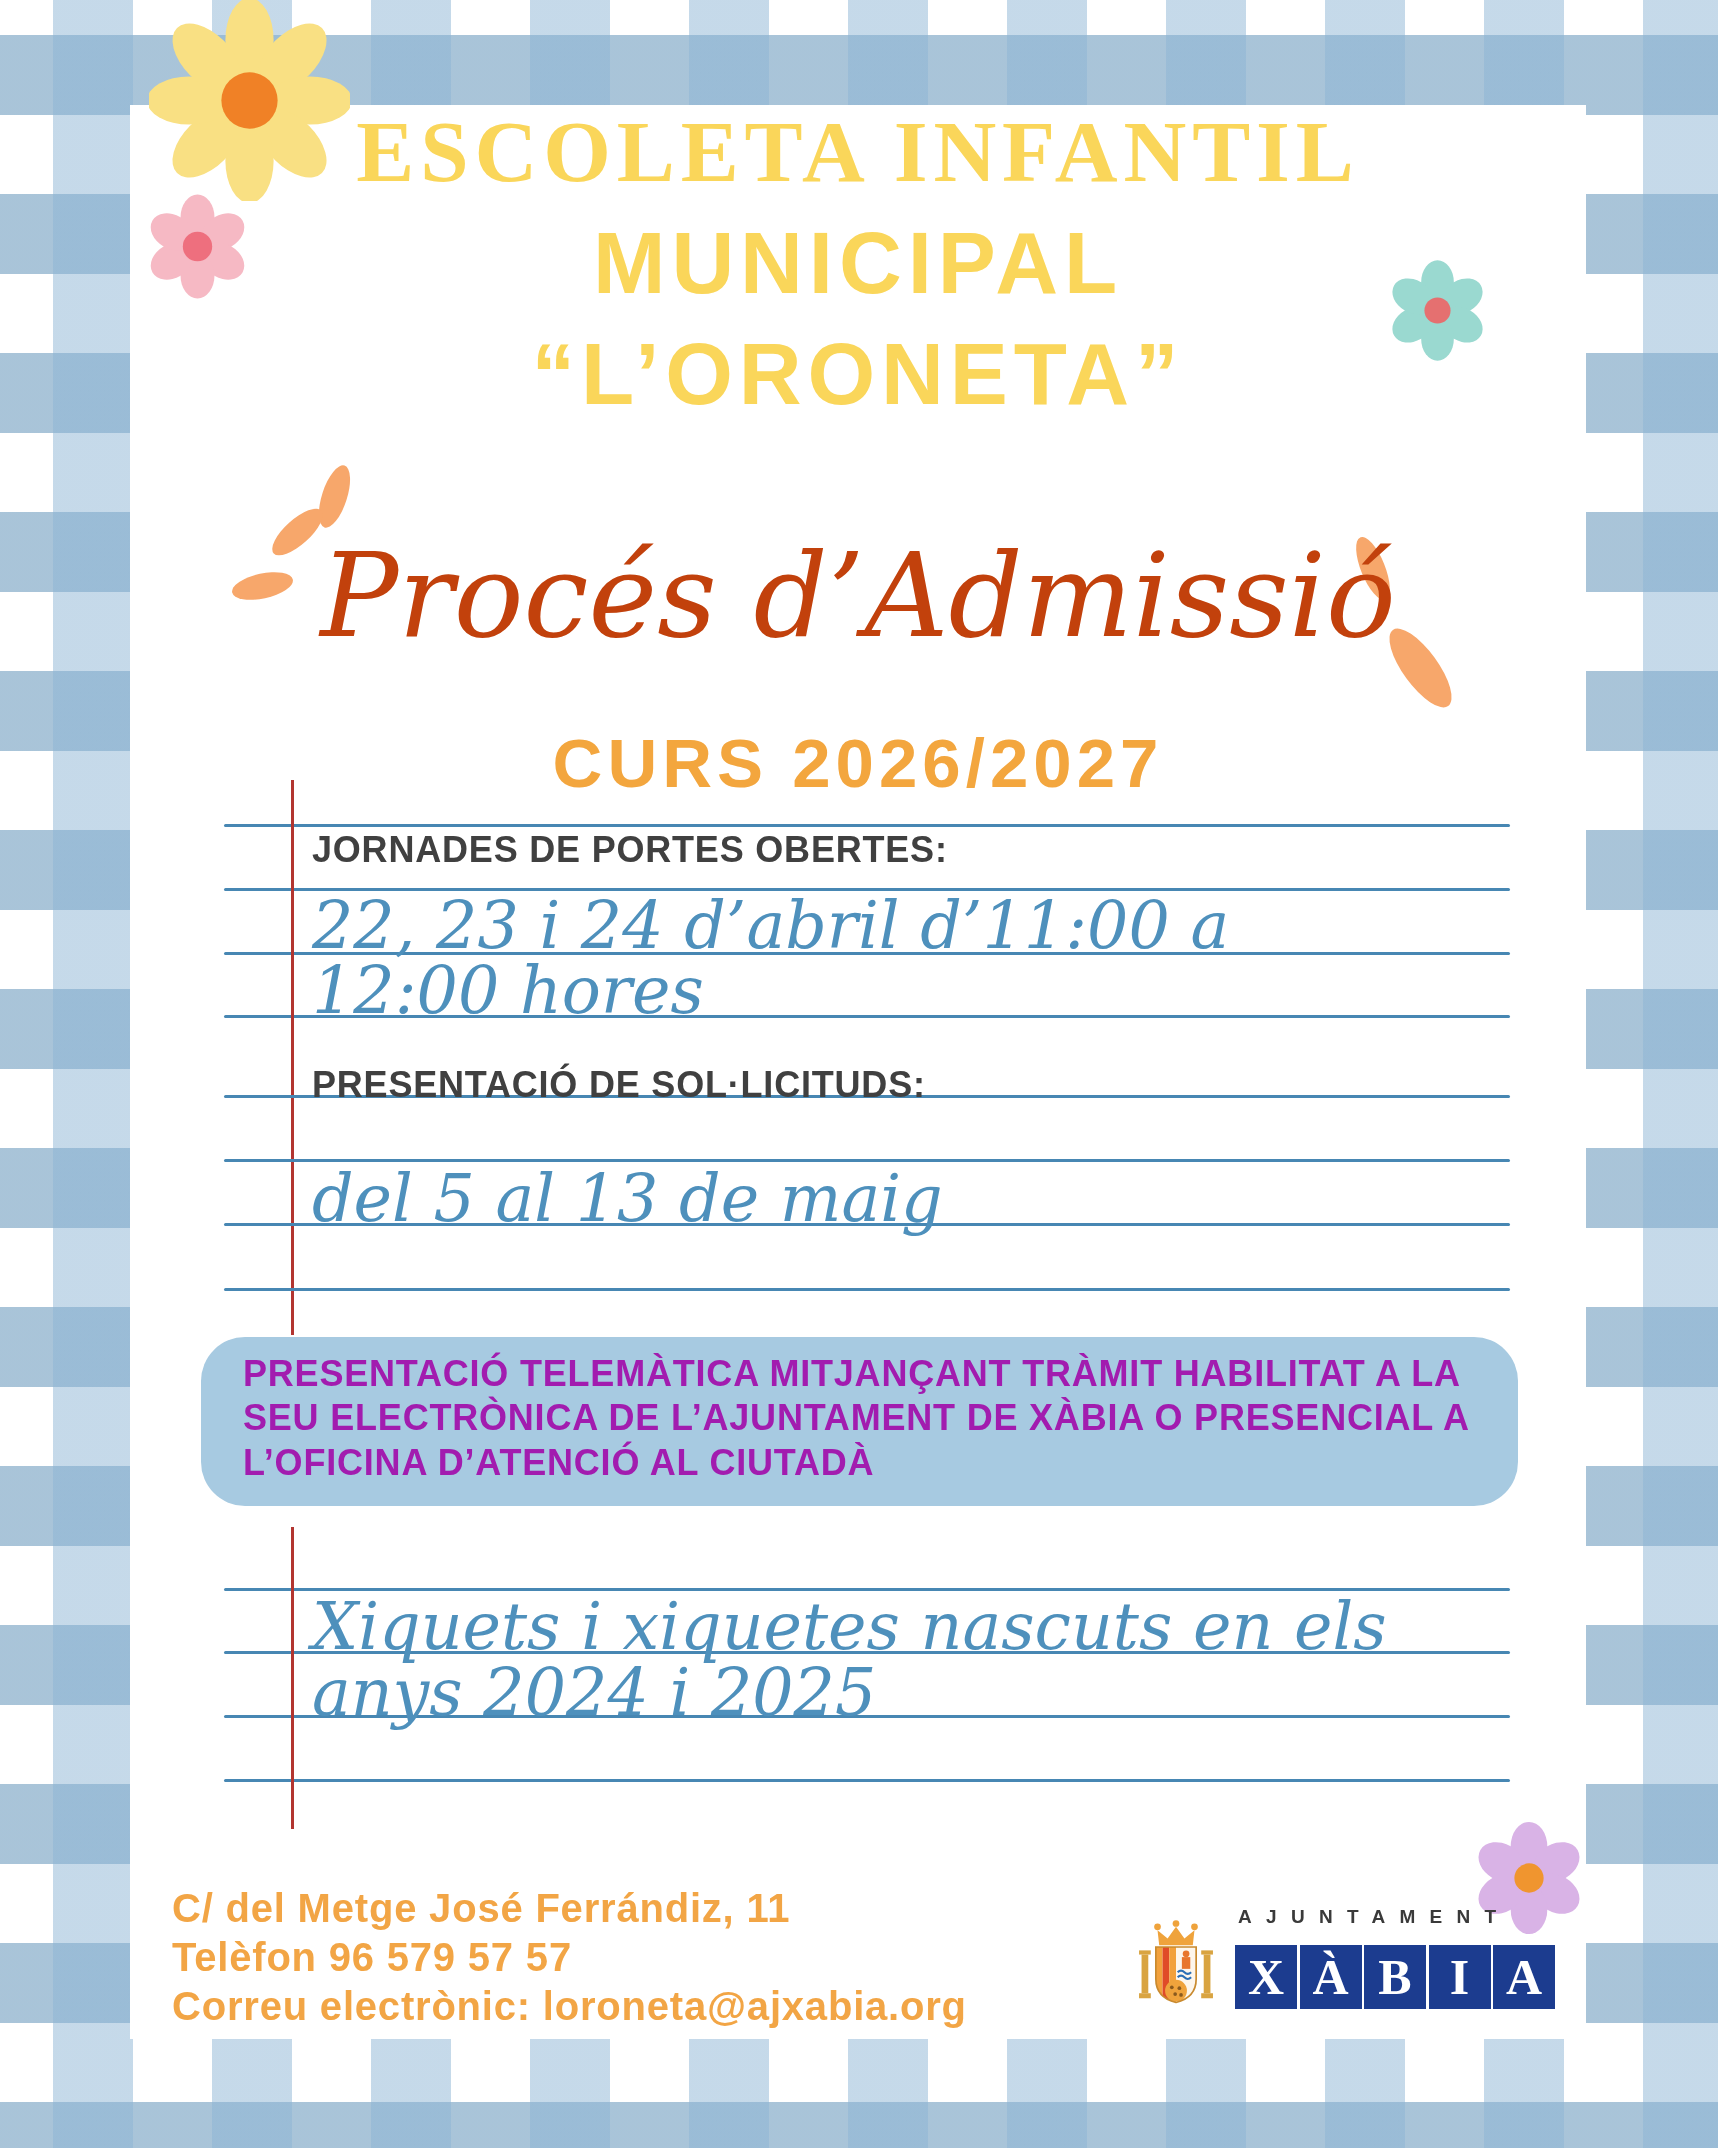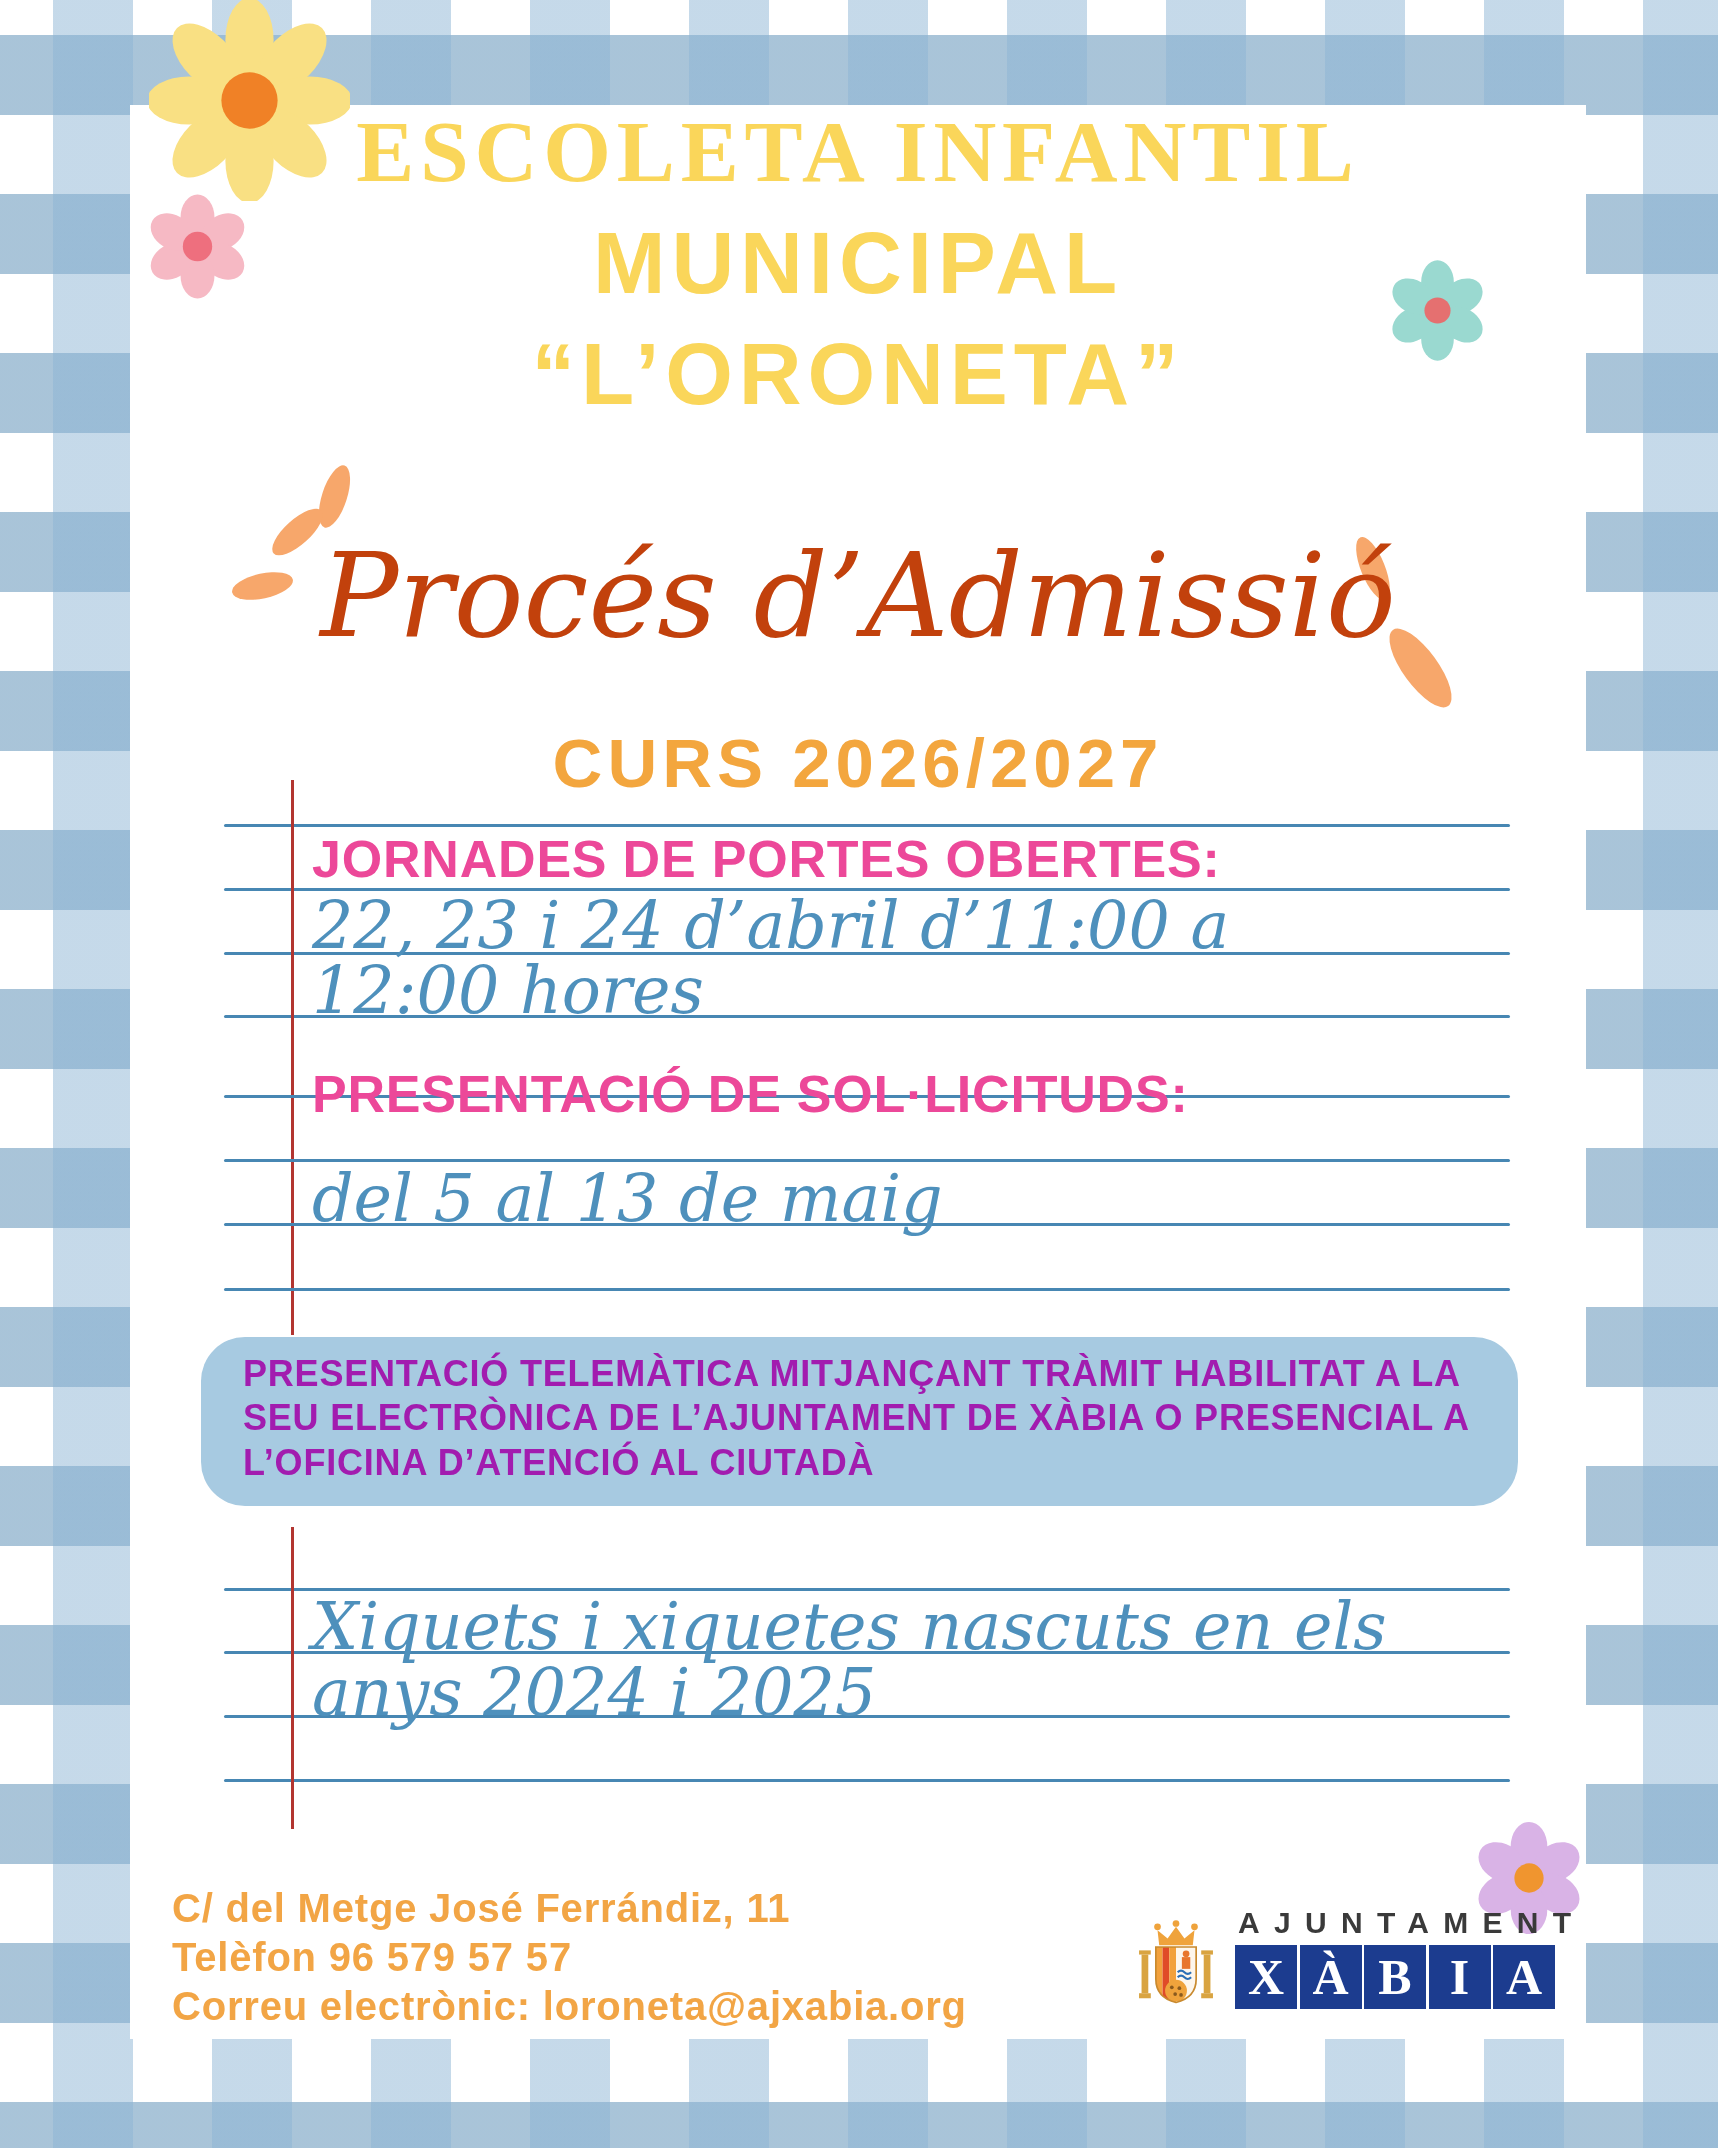--- a/index.html
+++ b/index.html
@@ -21,38 +21,38 @@
   .subtitle{
     font-family:"DejaVu Serif", serif;font-style:italic;
     font-size:116px;color:#c2410c;line-height:134px;white-space:nowrap;
   }
   .course{
     font-weight:bold;font-size:69px;letter-spacing:5px;color:#F3A63E;white-space:nowrap;
   }
   .rule{height:3.4px;background:#4787B3;border-radius:1.7px;left:224px;width:1286px;}
   .redline{width:3.4px;background:#B23530;left:291px;}
   .nb-heading{
-    left:312px;font-weight:bold;font-size:52px;letter-spacing:0.8px;color:#ec4899;white-space:nowrap;
+    left:312px;font-weight:bold;font-size:36px;letter-spacing:0.8px;color:#404040;white-space:nowrap;
   }
   .nb-cursive{
     left:312px;font-family:"DejaVu Serif", serif;font-style:italic;
     font-size:65px;color:#4E90BC;white-space:nowrap;
   }
   .notice-box{
     left:201px;top:1337px;width:1317px;height:169px;background:#A7CAE1;border-radius:44px;
   }
   .notice-line{
     left:243px;font-weight:bold;font-size:36px;letter-spacing:0.8px;color:#a21caf;white-space:nowrap;
   }
   .footer-line{
     left:172px;font-weight:bold;font-size:40px;letter-spacing:0.8px;color:#F2A545;white-space:nowrap;
   }
   .petal{position:absolute;background:#F7A76B;border-radius:50%;}
   .logo-org{
-    left:1238px;top:1906px;font-weight:bold;font-size:30px;letter-spacing:14.3px;color:#3a3a3a;white-space:nowrap;
+    left:1238px;top:1906px;font-weight:bold;font-size:19px;letter-spacing:14.3px;color:#3a3a3a;white-space:nowrap;
   }
   .city-tiles{left:1235px;top:1945px;display:flex;gap:2.5px;}
   .city-tile{
     width:62px;height:64px;background:#1C3C8F;color:#ffffff;
     font-family:"Liberation Serif", serif;font-weight:bold;font-size:50px;
     display:flex;align-items:center;justify-content:center;overflow:visible;line-height:50px;
   }
   svg{display:block;}
 </style>
 </head>

